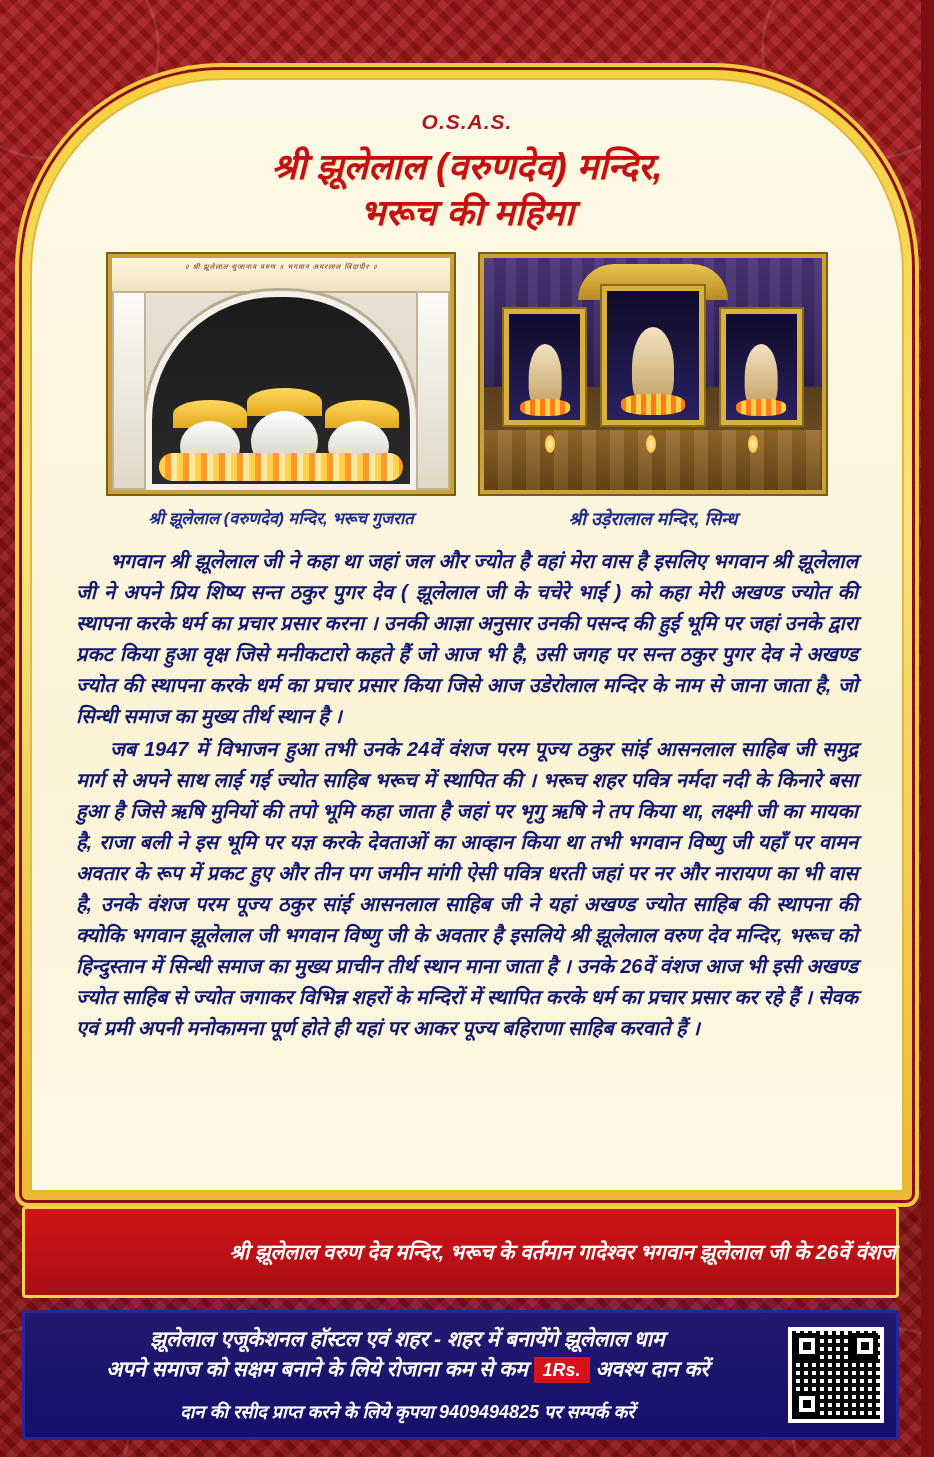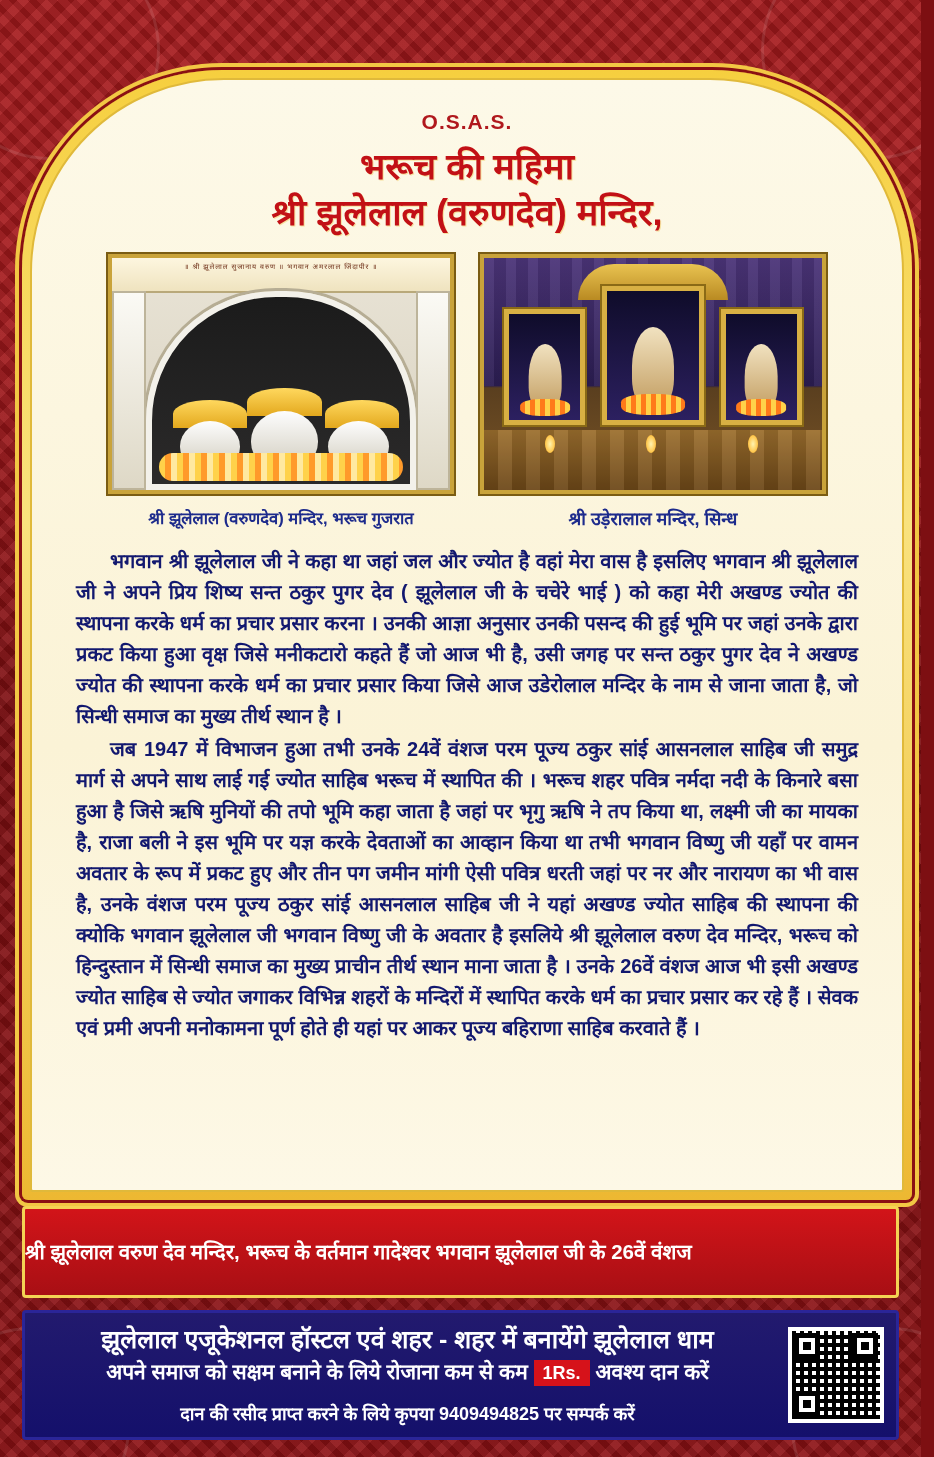--- a/index.html
+++ b/index.html
@@ -14,20 +14,21 @@
   .poster {
     position:relative;
     width:921px; height:1457px;
     background:
       repeating-linear-gradient(45deg, rgba(0,0,0,0.10) 0 6px, rgba(255,255,255,0.04) 6px 14px),
       repeating-linear-gradient(-45deg, rgba(255,255,255,0.05) 0 9px, rgba(0,0,0,0.09) 9px 20px),
       radial-gradient(circle at 12% 8%, #a5191c 0 12%, rgba(165,25,28,0) 40%),
       radial-gradient(circle at 88% 8%, #a5191c 0 12%, rgba(165,25,28,0) 40%),
       linear-gradient(#8d1114, #7a0d10 45%, #8d1114);
     overflow:hidden;
+    font-style:italic;
   }
   .ornament {
     position:absolute;
     border-radius:50%;
     border:3px solid rgba(255,255,255,0.10);
     pointer-events:none;
   }
 
   
   .arch-wrap {
@@ -221,21 +222,21 @@
   }
   .body-text p { margin:0 0 2px 0; text-indent:34px; }
 
   
   .contact-band {
     position:absolute;
     left:22px; right:22px; top:1206px; height:92px;
     background:linear-gradient(#d21419,#a80f14);
     border:3px solid #f4d354;
     border-radius:4px;
-    display:flex; align-items:center; justify-content:flex-start;
+    display:flex; align-items:center; justify-content:flex-end;
     text-align:center;
   }
   .contact-band .line {
     color:#ffffff;
     font-weight:bold;
     font-size:20.5px;
     line-height:1.5;
   }
   .contact-band .phone { color:#ffe85c; font-size:24px; }
 
@@ -243,21 +244,21 @@
   .bottom-band {
     position:absolute;
     left:22px; right:22px; top:1310px; height:130px;
     background:linear-gradient(#221a6e,#14106b);
     border:3px solid #2b2597;
     border-radius:4px;
     display:flex; align-items:center;
     padding:8px 12px;
   }
   .bottom-text { flex:1; text-align:center; color:#ffffff; font-weight:bold; }
-  .bottom-text .l1 { font-size:25px; line-height:1.45; }
+  .bottom-text .l1 { font-size:21px; line-height:1.45; }
   .bottom-text .l2 { font-size:21px; line-height:1.45; }
   .bottom-text .l3 { font-size:18px; line-height:1.6; margin-top:13px; }
   .rs-badge {
     display:inline-block;
     background:#d6121a;
     color:#fff;
     border-radius:0;
     padding:0 9px;
     font-size:18px;
   }
@@ -299,22 +300,22 @@
 
   <div class="arch-wrap">
     <div class="arch-outer"></div>
     <div class="arch-inner">
 
       <div class="content">
 
         <div class="osas">O.S.A.S.</div>
 
         <div class="title">
+          <div>श्री झूलेलाल (वरुणदेव) मन्दिर,</div>
           <div>भरूच की महिमा</div>
-          <div>श्री झूलेलाल (वरुणदेव) मन्दिर,</div>
         </div>
 
 
         <div class="photos">
 
           <div class="photo-block">
             <div class="photo-frame">
               <div class="shrine-b">
                 <div class="banner">
                     <span>॥ श्री झूलेलाल सुजानाय वरुण ॥ भगवान अमरलाल जिंदापीर ॥</span>

